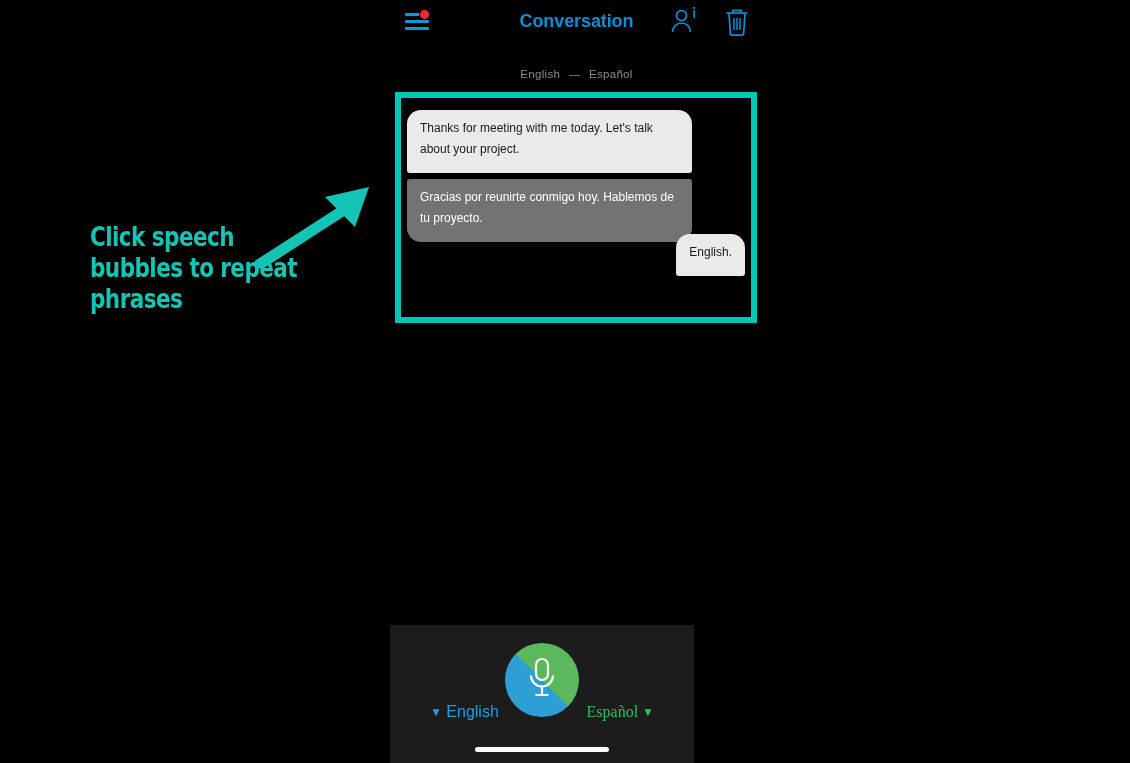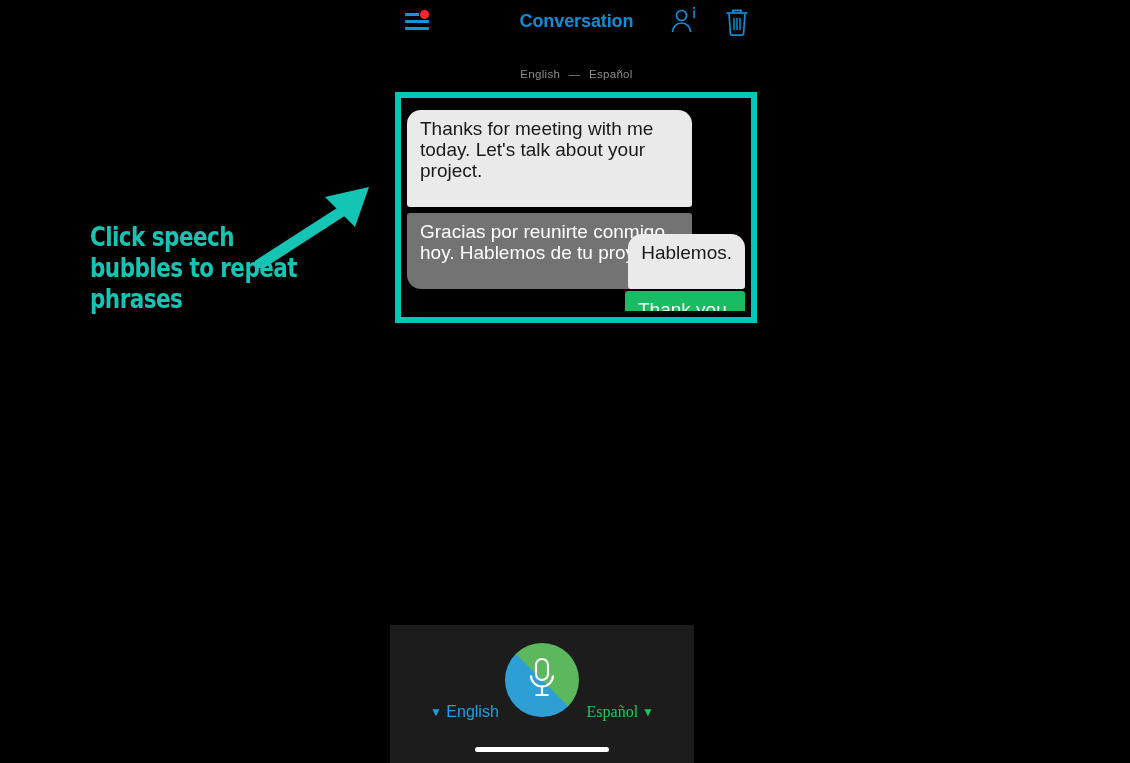--- a/index.html
+++ b/index.html
@@ -121,22 +121,22 @@
   .msg-group {
     position: absolute;
     width: 100%;
   }
   .msg-group.left  { left: 0;  top: 6px; }
   .msg-group.right { left: 0;  top: 130px; }
 
   .bubble {
     display: inline-block;
     max-width: 285px;
-    padding: 8px 13px 26px 13px;
-    font-size: 19px;
+    padding: 8px 13px 13px 13px;
+    font-size: 12px;
     line-height: 21px;
     box-sizing: border-box;
     cursor: pointer;
   }
   
   .msg-group.left .row { text-align: left; }
   .bubble.src-left {
     background: #eaeaea;
     color: #1a1a1a;
     border-radius: 14px 14px 3px 3px;
@@ -293,24 +293,21 @@
         <div class="row">
           <span class="bubble src-left">Thanks for meeting with me today. Let's talk about your project.</span>
         </div>
         <div class="row">
           <span class="bubble tgt-left">Gracias por reunirte conmigo hoy. Hablemos de tu proyecto.</span>
         </div>
       </div>
 
       <div class="msg-group right">
         <div class="row">
-          <span class="bubble src-right">Hablemos.</span>
-        </div>
-        <div class="row">
-          <span class="bubble tgt-right">Thank you.</span>
+          <span class="bubble src-right">English.</span>
         </div>
       </div>
 
     </div>
   </div>
 
   <div class="bottom-bar">
 
     <div class="mic-button">
       <div class="mic-split"></div>

